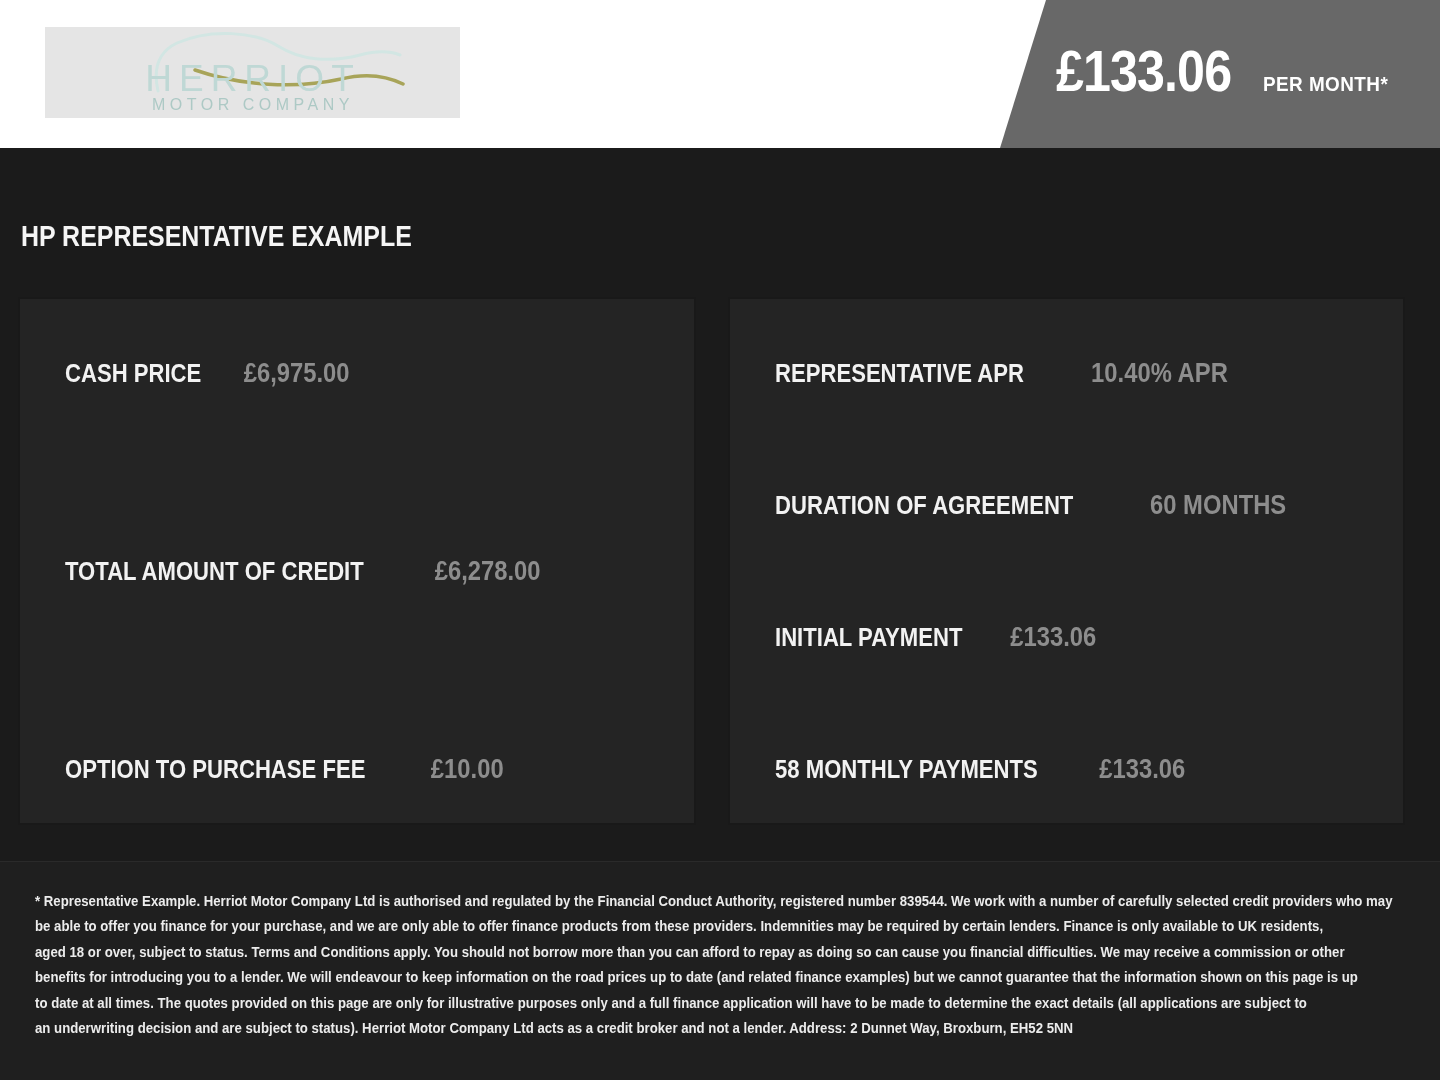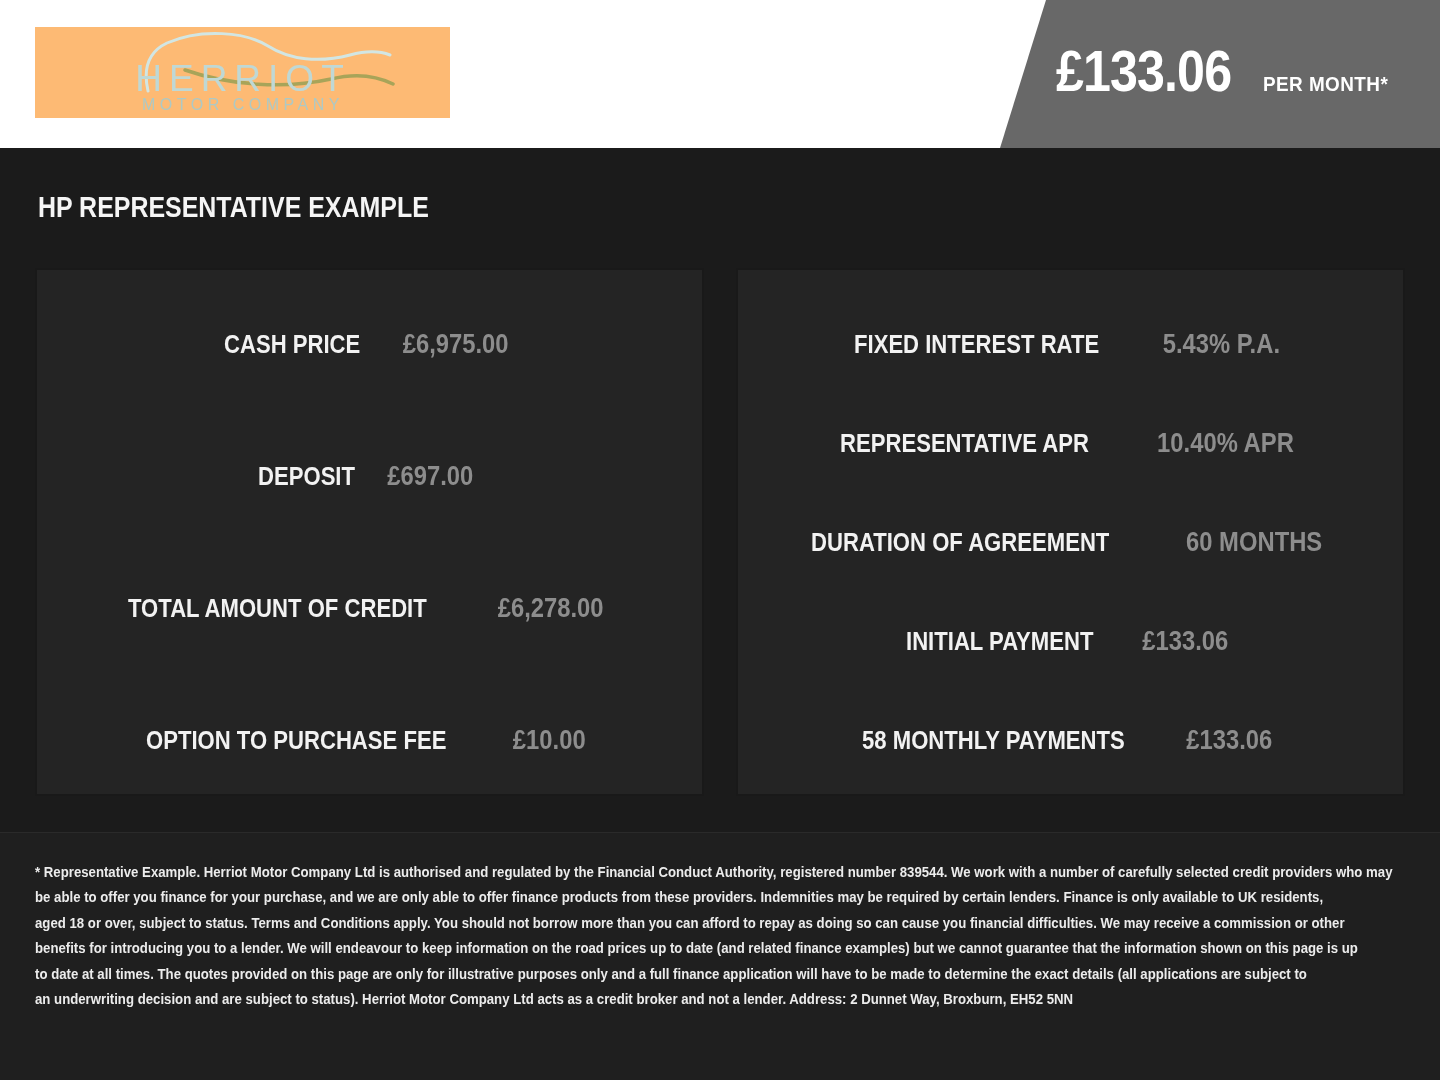--- a/index.html
+++ b/index.html
@@ -1,42 +1,42 @@
 <!DOCTYPE html>
 <html><head>
 <meta charset="utf-8">
 <style>
   * { margin:0; padding:0; box-sizing:border-box; }
   html,body { width:1440px; height:1080px; overflow:hidden; background:#1b1b1b;
               font-family:"Liberation Sans", sans-serif; }
 
   
   .topbar { position:relative; width:1440px; height:148px; background:#ffffff; }
-  .logo-box { position:absolute; left:35px; top:27px; width:415px; height:91px;
-              background:#fdba74;text-align:right; }
+  .logo-box { position:absolute; left:45px; top:27px; width:415px; height:91px;
+              background:#e5e5e5;text-align:right; }
   .price-banner { position:absolute; right:0; top:0; width:440px; height:148px;
                   background:#686868; clip-path:polygon(46px 0, 100% 0, 100% 100%, 0 100%);
                   display:flex; align-items:baseline; padding:41px 0 0 56px; }
   .price-amount { font-size:57px; font-weight:bold; color:#ffffff; line-height:60px;
                   display:inline-block; transform:scaleX(0.88); transform-origin:left center;
                   letter-spacing:-1px; }
   .price-suffix { font-size:21px; font-weight:bold; color:#ffffff; margin-left:8px;
                   display:inline-block; transform:scaleX(0.9); transform-origin:left center;
                   letter-spacing:0.5px; }
 
   
-  .main { width:1440px; height:684px; background:#1b1b1b; padding:44px 35px 0 35px; }
+  .main { width:1440px; height:684px; background:#1b1b1b; padding:44px 35px 0 18px;margin-top:29px; }
   .page-title { color:#f5f5f5; font-size:29px; font-weight:bold; line-height:30px;
                 display:inline-block; transform:scaleX(0.86); transform-origin:left center;
                 letter-spacing:0; margin-left:3px; }
   .panels { display:flex; gap:32px; margin-top:46px; }
   .panel { flex:1; height:528px; background:#242424; border:2px solid #191919;
            display:flex; flex-direction:column; justify-content:space-between;
            padding:56px 52px 36px 45px; }
-  .row { display:flex; justify-content:center; align-items:center; height:36px; }
+  .row { display:flex; justify-content:flex-start; align-items:center; height:36px; }
   .row .lbl { color:#f2f2f2; font-size:26px; font-weight:bold; white-space:nowrap;
               display:inline-block; transform:scaleX(0.85); transform-origin:left center; }
   .row .val { color:#8d8d8d; font-size:28px; font-weight:bold; white-space:nowrap;
               display:inline-block; transform:scaleX(0.85); transform-origin:right center; }
 
   
   .footer { width:1440px; height:248px; background:#1f1f1f; border-top:1px solid #2a2a2a;
             padding:26px 35px 0 35px; }
   .fine-line { color:#ececec; font-size:15px; font-weight:bold; line-height:25.4px;
                white-space:nowrap; transform:scaleX(0.88); transform-origin:left center; }
@@ -68,38 +68,30 @@
 <main class="main">
   <h1 class="page-title">HP REPRESENTATIVE EXAMPLE</h1>
   <section class="panels">
 
     <div class="panel">
       <div class="row">
         <span class="lbl">CASH PRICE</span>
         <span class="val">£6,975.00</span>
       </div>
       <div class="row">
-        <span class="lbl">DEPOSIT</span>
-        <span class="val">£697.00</span>
-      </div>
-      <div class="row">
         <span class="lbl">TOTAL AMOUNT OF CREDIT</span>
         <span class="val">£6,278.00</span>
       </div>
       <div class="row">
         <span class="lbl">OPTION TO PURCHASE FEE</span>
         <span class="val">£10.00</span>
       </div>
     </div>
 
     <div class="panel">
-      <div class="row">
-        <span class="lbl">FIXED INTEREST RATE</span>
-        <span class="val">5.43% P.A.</span>
-      </div>
       <div class="row">
         <span class="lbl">REPRESENTATIVE APR</span>
         <span class="val">10.40% APR</span>
       </div>
       <div class="row">
         <span class="lbl">DURATION OF AGREEMENT</span>
         <span class="val">60 MONTHS</span>
       </div>
       <div class="row">
         <span class="lbl">INITIAL PAYMENT</span>

